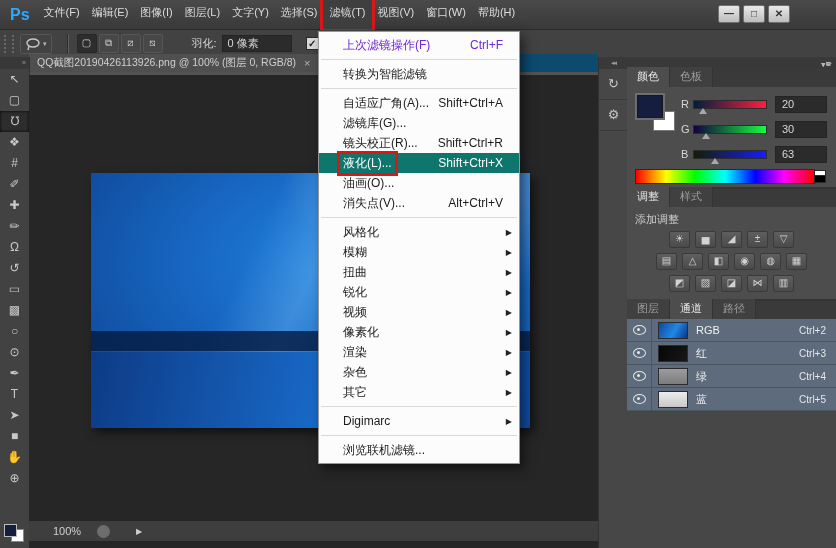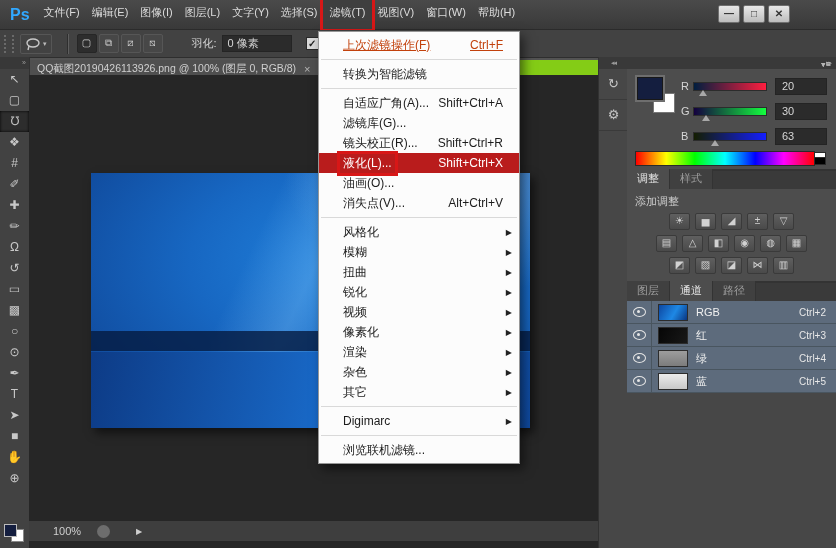--- a/index.html
+++ b/index.html
@@ -27,21 +27,21 @@
   .vsep{width:1px;height:20px;background:#2e2e2e;border-right:1px solid #5e5e5e;margin:0 7px;}
   .mode-btn{width:18px;height:17px;margin:0 1px;text-align:center;line-height:16px;font-size:10px;
             color:#c9c9c9;border:1px solid #565656;border-radius:2px;background:#474747;}
   .mode-btn.pressed{background:#2d2d2d;border-color:#262626;}
   .feather-label{margin:0 5px 0 28px;}
   .feather-input{width:58px;height:15px;background:#2b2b2b;border:1px solid #242424;
                  color:#d6d6d6;font-size:11px;padding:0 5px;line-height:15px;}
   .checkbox{width:11px;height:11px;background:#d9d9d9;border:1px solid #2a2a2a;margin:0 5px 0 14px;
             color:#222;font-size:10px;line-height:11px;text-align:center;font-weight:bold;}
   
-  .tabrow{position:absolute;left:29px;top:60px;width:569px;height:18px;background:#84cc16;text-decoration:underline;}
+  .tabrow{position:absolute;left:29px;top:54px;width:569px;height:18px;background:#0c4a6e;text-decoration:underline;}
   .doc-tab{position:absolute;left:0;top:0;height:18px;padding:0 8px;background:#4f4f4f;
            border-right:1px solid #2e2e2e;display:flex;align-items:center;gap:8px;
            font-size:10.5px;color:#cfcfcf;white-space:nowrap;}
   .doc-close{color:#b5b5b5;font-size:11px;}
   
   .toolbar{position:absolute;left:0;top:57px;width:29px;height:491px;background:#424242;
            border-right:1px solid #323232;}
   .toolbar-head{height:12px;text-align:right;color:#9a9a9a;font-size:7px;padding-right:4px;line-height:12px;
                 background:#383838;letter-spacing:-1px;}
   .tool{width:29px;height:21px;text-align:center;line-height:21px;font-size:12px;color:#c8c8c8;cursor:default;}
@@ -119,22 +119,22 @@
   .chan-shortcut{margin-left:auto;padding-right:10px;font-size:10px;color:#e8e8e8;}
   .chan-empty{height:120px;background:#474747;}
   
   .dropdown{position:absolute;left:318px;top:31px;width:200px;background:#fcfcfc;
             border:1px solid #979797;box-shadow:4px 5px 10px rgba(0,0,0,.5);padding:3px 0;z-index:50;}
   .menu-row{position:relative;height:20px;display:flex;align-items:center;font-size:12px;color:#1c1c1c;}
   .menu-row .ml{margin-left:24px;white-space:nowrap;}
   .menu-row .ms{margin-left:auto;margin-right:16px;white-space:nowrap;}
   .menu-row .ma{position:absolute;right:7px;font-size:8px;color:#222;}
   .menu-row.sep{height:0;border-top:1px solid #d9d9d9;margin:4px 2px;}
-  .menu-row.dis .ml,.menu-row.dis .ms{color:#c2410c;text-decoration:underline;}
-  .menu-row.hl{background:#b91c1c;}
+  .menu-row.dis .ml,.menu-row.dis .ms{color:#6d28d9;}
+  .menu-row.hl{background:#0f766e;}
   .menu-row.hl .ml,.menu-row.hl .ms{color:#fff;}
   .menu-row.ann .ml{box-shadow:0 0 0 3px #d81717;padding:1px 3px;margin-left:21px;}
 </style>
 </head>
 <body>
 
 <div id="app">
 
   <div class="titlebar">
     <div class="ps-logo">Ps</div>
@@ -241,20 +241,25 @@
 
     <div class="dock-btn"><span>↻</span></div>
         <div class="dock-btn"><span>⚙</span></div>
       </div>
   </div>
 
   <div class="rightcol">
     <div class="rc-head">▸▸</div>
 
     <div class="pgroup">
+      <div class="ptabs">
+
+      <div class="ptab active"><span>颜色</span></div>
+          <div class="ptab"><span>色板</span></div>
+        </div>
       <div class="pmenu" style="position:absolute;">▾≡</div>
       <div class="pbody color-body">
         <div class="fg-swatch"></div>
         <div class="bg-swatch"></div>
         <div>
 
         <div class="slider-row" style="top: 8px;">
               <span class="slider-label">R</span>
               <span class="slider-track" style="background: linear-gradient(to right, rgb(0, 30, 63), rgb(255, 30, 63));">
                 <span class="slider-thumb" style="left: 5px;"></span>

